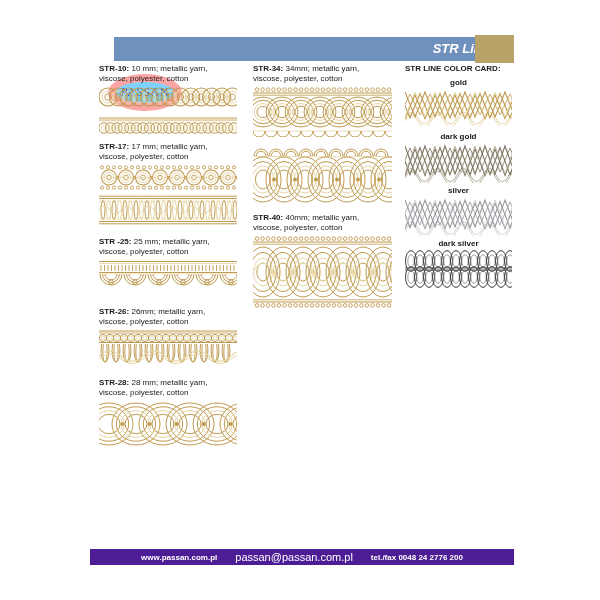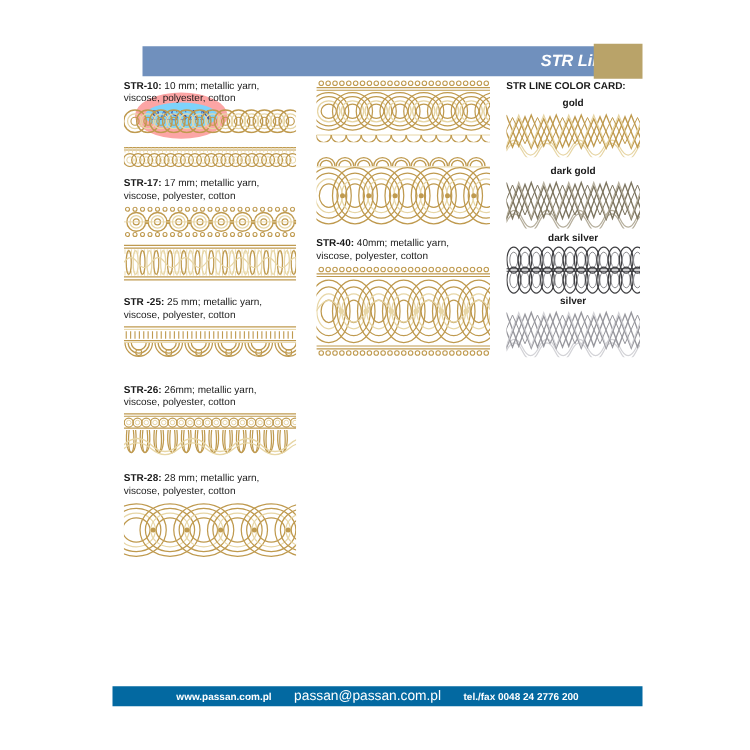--- a/index.html
+++ b/index.html
@@ -21,21 +21,21 @@
   .col-left{left:99px;width:138px;}
   .col-mid{left:253px;width:139px;}
   .col-right{left:405px;width:107px;}
   .prod .txt{font-size:8px;line-height:10px;width:130px;margin-bottom:3px;}
   .code{font-weight:bold;}
   .braid{width:100%;overflow:hidden;}
   .braid svg{display:block;}
   .right-title{font-size:8px;font-weight:bold;line-height:10px;margin-bottom:4px;}
   .card .lbl{font-size:8px;font-weight:bold;line-height:10px;text-align:center;}
   
-  .footer{position:absolute;left:90px;top:549px;width:424px;height:16px;background:#0369a1;
+  .footer{position:absolute;left:90px;top:549px;width:424px;height:16px;background:#4c1d95;
     display:flex;align-items:center;justify-content:center;gap:18px;color:#ffffff;}
   .footer .site{font-size:8px;font-weight:bold;}
   .footer .mail{font-size:11px;}
   .footer .tel{font-size:8px;font-weight:bold;}
 </style>
 </head>
 <body>
 
 <div class="page">
 
@@ -601,20 +601,21 @@
             <circle cx="77.5" cy="23" r="2" fill="#bf9a4f"></circle>
             <circle cx="104.5" cy="23" r="2" fill="#bf9a4f"></circle>
             <circle cx="131.5" cy="23" r="2" fill="#bf9a4f"></circle>
           </svg>
         </div>
     </div>
   </div>
 
   <div class="col col-mid">
     <div class="prod" style="margin-bottom:6px">
+      <div class="txt"><span class="code">STR-34:</span> <span>34mm; metallic yarn, viscose, polyester, cotton</span></div>
       <div class="braid" style="height:50px">
           <svg width="139" height="50" viewBox="0 0 139 50">
             <circle cx="4" cy="2.6" r="1.8" fill="none" stroke="#bf9a4f" stroke-width="0.9"></circle>
             <circle cx="9.5" cy="2.6" r="1.8" fill="none" stroke="#bf9a4f" stroke-width="0.9"></circle>
             <circle cx="15" cy="2.6" r="1.8" fill="none" stroke="#bf9a4f" stroke-width="0.9"></circle>
             <circle cx="20.5" cy="2.6" r="1.8" fill="none" stroke="#bf9a4f" stroke-width="0.9"></circle>
             <circle cx="26" cy="2.6" r="1.8" fill="none" stroke="#bf9a4f" stroke-width="0.9"></circle>
             <circle cx="31.5" cy="2.6" r="1.8" fill="none" stroke="#bf9a4f" stroke-width="0.9"></circle>
             <circle cx="37" cy="2.6" r="1.8" fill="none" stroke="#bf9a4f" stroke-width="0.9"></circle>
             <circle cx="42.5" cy="2.6" r="1.8" fill="none" stroke="#bf9a4f" stroke-width="0.9"></circle>
@@ -869,20 +870,34 @@
             <path d="M0 36 q 6.5 -13.950000000000001 13 0 q 6.5 13.950000000000001 13 0 q 6.5 -13.950000000000001 13 0 q 6.5 13.950000000000001 13 0 q 6.5 -13.950000000000001 13 0 q 6.5 13.950000000000001 13 0 q 6.5 -13.950000000000001 13 0 q 6.5 13.950000000000001 13 0 q 6.5 -13.950000000000001 13 0 q 6.5 13.950000000000001 13 0 q 6.5 -13.950000000000001 13 0 q 6.5 13.950000000000001 13 0" fill="none" stroke="#b6af9d" stroke-width="1"></path>
             <path d="M0 33 q 6.5 -13.5 13 0 q 6.5 13.5 13 0 q 6.5 -13.5 13 0 q 6.5 13.5 13 0 q 6.5 -13.5 13 0 q 6.5 13.5 13 0 q 6.5 -13.5 13 0 q 6.5 13.5 13 0 q 6.5 -13.5 13 0 q 6.5 13.5 13 0 q 6.5 -13.5 13 0 q 6.5 13.5 13 0" fill="none" stroke="#b6af9d" stroke-width="1"></path>
             <path d="M0 4 L10 32 L20 4 L30 32 L40 4 L50 32 L60 4 L70 32 L80 4 L90 32 L100 4 L110 32 L120 4" fill="none" stroke="#7d7560" stroke-width="1.1"></path>
             <path d="M-5 5.5 L5 32.75 L15 5.5 L25 32.75 L35 5.5 L45 32.75 L55 5.5 L65 32.75 L75 5.5 L85 32.75 L95 5.5 L105 32.75 L115 5.5 L125 32.75" fill="none" stroke="#7d7560" stroke-width="1.1"></path>
             <path d="M-10 7 L0 33.5 L10 7 L20 33.5 L30 7 L40 33.5 L50 7 L60 33.5 L70 7 L80 33.5 L90 7 L100 33.5 L110 7 L120 33.5" fill="none" stroke="#7d7560" stroke-width="1.1"></path>
             <path d="M0 32 L10 4 L20 32 L30 4 L40 32 L50 4 L60 32 L70 4 L80 32 L90 4 L100 32 L110 4 L120 32" fill="none" stroke="#b6af9d" stroke-width="0.9"></path>
             <path d="M-5 30 L5 6 L15 30 L25 6 L35 30 L45 6 L55 30 L65 6 L75 30 L85 6 L95 30 L105 6 L115 30 L125 6" fill="none" stroke="#7d7560" stroke-width="0.8"></path>
           </svg>
         </div>
     </div>
+    <div class="card" style="margin-bottom:3px">
+      <div class="lbl">silver</div>
+      <div class="braid" style="height:40px">
+          <svg width="107" height="40" viewBox="0 0 107 40">
+            <path d="M0 35 q 6.5 -13.5 13 0 q 6.5 13.5 13 0 q 6.5 -13.5 13 0 q 6.5 13.5 13 0 q 6.5 -13.5 13 0 q 6.5 13.5 13 0 q 6.5 -13.5 13 0 q 6.5 13.5 13 0 q 6.5 -13.5 13 0 q 6.5 13.5 13 0 q 6.5 -13.5 13 0 q 6.5 13.5 13 0" fill="none" stroke="#d3d3d7" stroke-width="1"></path>
+            <path d="M0 32 q 6.5 -13 13 0 q 6.5 13 13 0 q 6.5 -13 13 0 q 6.5 13 13 0 q 6.5 -13 13 0 q 6.5 13 13 0 q 6.5 -13 13 0 q 6.5 13 13 0 q 6.5 -13 13 0 q 6.5 13 13 0 q 6.5 -13 13 0 q 6.5 13 13 0" fill="none" stroke="#d3d3d7" stroke-width="1"></path>
+            <path d="M0 4 L10 31 L20 4 L30 31 L40 4 L50 31 L60 4 L70 31 L80 4 L90 31 L100 4 L110 31 L120 4" fill="none" stroke="#97979d" stroke-width="1.1"></path>
+            <path d="M-5 5.5 L5 31.75 L15 5.5 L25 31.75 L35 5.5 L45 31.75 L55 5.5 L65 31.75 L75 5.5 L85 31.75 L95 5.5 L105 31.75 L115 5.5 L125 31.75" fill="none" stroke="#97979d" stroke-width="1.1"></path>
+            <path d="M-10 7 L0 32.5 L10 7 L20 32.5 L30 7 L40 32.5 L50 7 L60 32.5 L70 7 L80 32.5 L90 7 L100 32.5 L110 7 L120 32.5" fill="none" stroke="#97979d" stroke-width="1.1"></path>
+            <path d="M0 31 L10 4 L20 31 L30 4 L40 31 L50 4 L60 31 L70 4 L80 31 L90 4 L100 31 L110 4 L120 31" fill="none" stroke="#d3d3d7" stroke-width="0.9"></path>
+            <path d="M-5 29 L5 6 L15 29 L25 6 L35 29 L45 6 L55 29 L65 6 L75 29 L85 6 L95 29 L105 6 L115 29 L125 6" fill="none" stroke="#97979d" stroke-width="0.8"></path>
+          </svg>
+        </div>
+    </div>
     <div class="card">
       <div class="lbl">dark silver</div>
       <div class="braid" style="height:40px">
           <svg width="107" height="40" viewBox="0 0 107 40">
             <ellipse cx="6" cy="12" rx="5.5" ry="10.4" fill="none" stroke="#3e3e41" stroke-width="1"></ellipse>
             <ellipse cx="6" cy="12" rx="3.2" ry="6.24" fill="none" stroke="#8a8a8e" stroke-width="0.8"></ellipse>
             <ellipse cx="15" cy="12" rx="5.5" ry="10.4" fill="none" stroke="#3e3e41" stroke-width="1"></ellipse>
             <ellipse cx="15" cy="12" rx="3.2" ry="6.24" fill="none" stroke="#8a8a8e" stroke-width="0.8"></ellipse>
             <ellipse cx="24" cy="12" rx="5.5" ry="10.4" fill="none" stroke="#3e3e41" stroke-width="1"></ellipse>
             <ellipse cx="24" cy="12" rx="3.2" ry="6.24" fill="none" stroke="#8a8a8e" stroke-width="0.8"></ellipse>
@@ -926,34 +941,20 @@
             <ellipse cx="87" cy="28" rx="3.2" ry="6.24" fill="none" stroke="#8a8a8e" stroke-width="0.8"></ellipse>
             <ellipse cx="96" cy="28" rx="5.5" ry="10.4" fill="none" stroke="#3e3e41" stroke-width="1"></ellipse>
             <ellipse cx="96" cy="28" rx="3.2" ry="6.24" fill="none" stroke="#8a8a8e" stroke-width="0.8"></ellipse>
             <ellipse cx="105" cy="28" rx="5.5" ry="10.4" fill="none" stroke="#3e3e41" stroke-width="1"></ellipse>
             <ellipse cx="105" cy="28" rx="3.2" ry="6.24" fill="none" stroke="#8a8a8e" stroke-width="0.8"></ellipse>
             <line x1="0" y1="19" x2="107" y2="19" stroke="#3e3e41" stroke-width="0.8"></line>
             <line x1="0" y1="21" x2="107" y2="21" stroke="#3e3e41" stroke-width="0.8"></line>
           </svg>
         </div>
     </div>
-    <div class="card" style="margin-bottom:3px">
-      <div class="lbl">silver</div>
-      <div class="braid" style="height:40px">
-          <svg width="107" height="40" viewBox="0 0 107 40">
-            <path d="M0 35 q 6.5 -13.5 13 0 q 6.5 13.5 13 0 q 6.5 -13.5 13 0 q 6.5 13.5 13 0 q 6.5 -13.5 13 0 q 6.5 13.5 13 0 q 6.5 -13.5 13 0 q 6.5 13.5 13 0 q 6.5 -13.5 13 0 q 6.5 13.5 13 0 q 6.5 -13.5 13 0 q 6.5 13.5 13 0" fill="none" stroke="#d3d3d7" stroke-width="1"></path>
-            <path d="M0 32 q 6.5 -13 13 0 q 6.5 13 13 0 q 6.5 -13 13 0 q 6.5 13 13 0 q 6.5 -13 13 0 q 6.5 13 13 0 q 6.5 -13 13 0 q 6.5 13 13 0 q 6.5 -13 13 0 q 6.5 13 13 0 q 6.5 -13 13 0 q 6.5 13 13 0" fill="none" stroke="#d3d3d7" stroke-width="1"></path>
-            <path d="M0 4 L10 31 L20 4 L30 31 L40 4 L50 31 L60 4 L70 31 L80 4 L90 31 L100 4 L110 31 L120 4" fill="none" stroke="#97979d" stroke-width="1.1"></path>
-            <path d="M-5 5.5 L5 31.75 L15 5.5 L25 31.75 L35 5.5 L45 31.75 L55 5.5 L65 31.75 L75 5.5 L85 31.75 L95 5.5 L105 31.75 L115 5.5 L125 31.75" fill="none" stroke="#97979d" stroke-width="1.1"></path>
-            <path d="M-10 7 L0 32.5 L10 7 L20 32.5 L30 7 L40 32.5 L50 7 L60 32.5 L70 7 L80 32.5 L90 7 L100 32.5 L110 7 L120 32.5" fill="none" stroke="#97979d" stroke-width="1.1"></path>
-            <path d="M0 31 L10 4 L20 31 L30 4 L40 31 L50 4 L60 31 L70 4 L80 31 L90 4 L100 31 L110 4 L120 31" fill="none" stroke="#d3d3d7" stroke-width="0.9"></path>
-            <path d="M-5 29 L5 6 L15 29 L25 6 L35 29 L45 6 L55 29 L65 6 L75 29 L85 6 L95 29 L105 6 L115 29 L125 6" fill="none" stroke="#97979d" stroke-width="0.8"></path>
-          </svg>
-        </div>
-    </div>
   </div>
 
   <div class="footer">
     <span class="site">www.passan.com.pl</span>
     <span class="mail">passan@passan.com.pl</span>
     <span class="tel">tel./fax 0048 24 2776 200</span>
   </div>
 
 </div>
 

